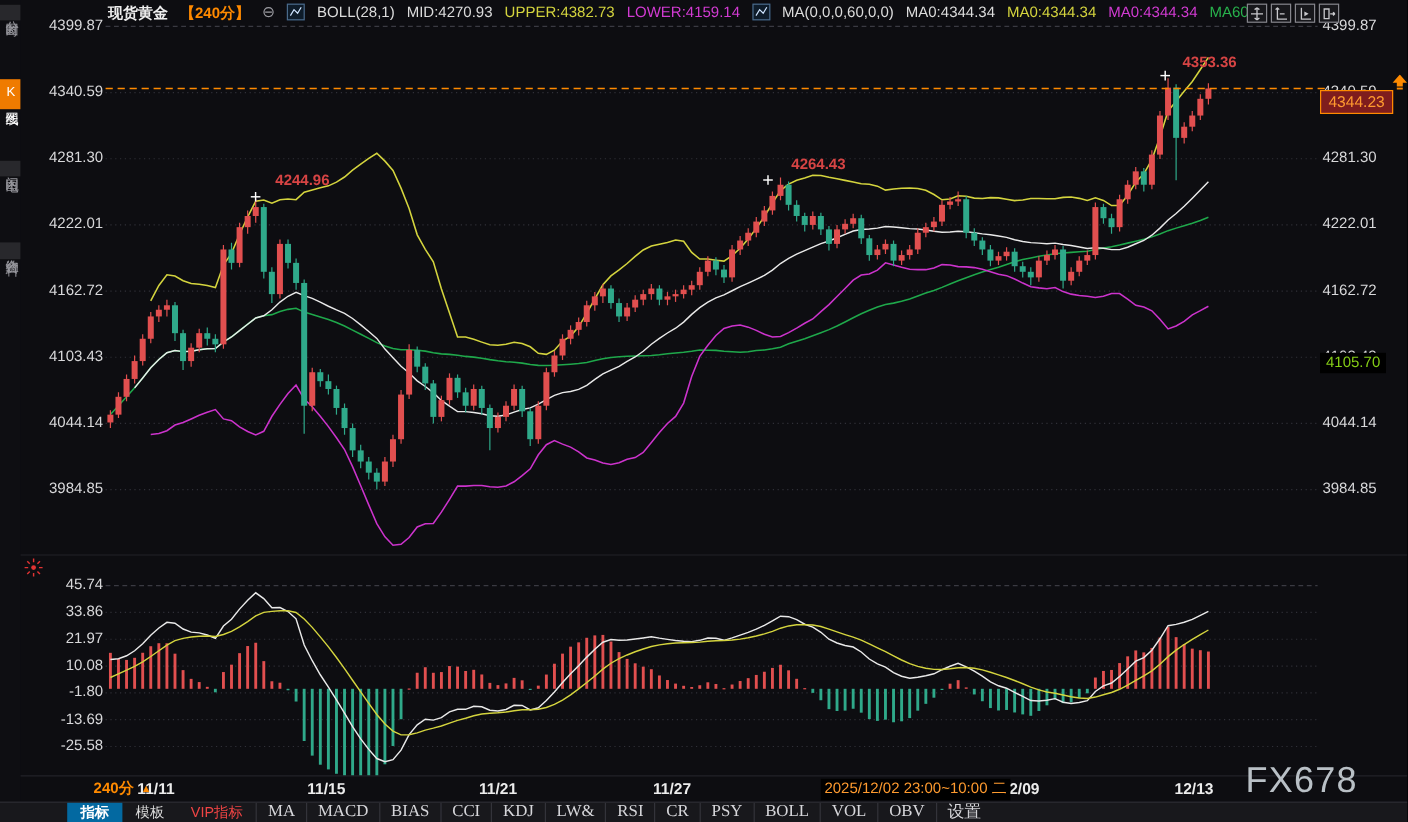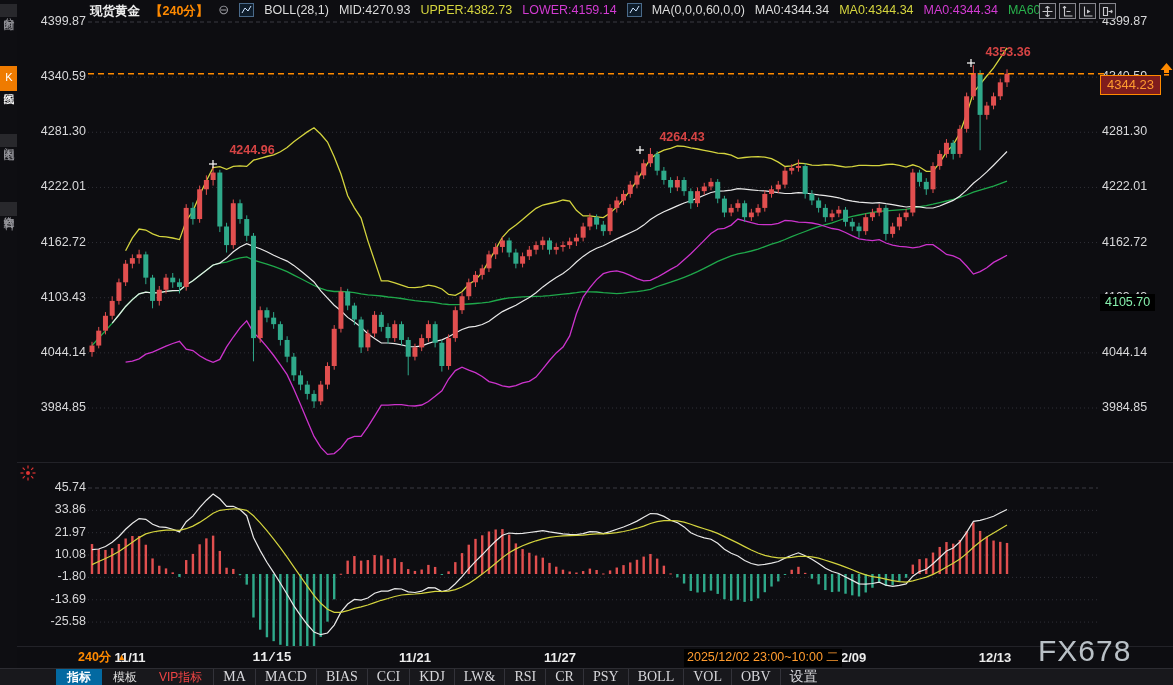--- a/index.html
+++ b/index.html
@@ -29,21 +29,21 @@
   
   .ax-lab{position:absolute;font-size:12.5px;color:#d8d8da;}
   .date-lab{position:absolute;top:650px;font-size:13px;font-weight:bold;color:#ececec;text-align:center;width:54px;}
   
   #macdhdr{position:absolute;left:92px;top:469px;display:flex;gap:12px;font-size:12.5px;z-index:6;color:#dcdcdc;}
   
   .anno{position:absolute;font-size:12.5px;font-weight:bold;color:#d64444;z-index:4;transform:translateX(-50%);}
   
   #price-tag{position:absolute;left:1100px;top:75px;background:#7f1d1d;border:1px solid #ff8a00;
        color:#ff9b2f;font-size:13px;padding:1px 6px 2px;z-index:6;}
-  #ref-tag{position:absolute;left:1100px;top:294px;background:#000;color:#86efac;font-size:12.5px;
+  #ref-tag{position:absolute;left:1100px;top:294px;background:#000;color:#84cc16;font-size:12.5px;
        padding:1px 5px 2px;z-index:6;}
   #up-arrow{position:absolute;left:1160px;top:62px;z-index:6;}
   
   #period-label{position:absolute;left:78px;top:649px;color:#ff8a00;font-size:12.5px;font-weight:bold;z-index:6;cursor:pointer;}
   #period-label .tri{font-size:9px;vertical-align:1px;margin-left:6px;}
   #tooltip{position:absolute;left:684px;top:649px;background:#000;color:#ff9b2f;font-size:12.5px;
        padding:0 3px 1px;white-space:nowrap;z-index:7;}
   #watermark{position:absolute;left:1038px;top:634px;font-size:30px;color:#b9c0c6;letter-spacing:1px;
        z-index:8;font-weight:500;}
   #toolbar{position:absolute;left:0;top:668px;width:1173px;height:17px;background:#18181c;
@@ -627,21 +627,21 @@
   <div id="up-arrow">
     <svg width="13" height="13">
         <path d="M6.5 0 L12.5 7 H9 V10 H4 V7 H0.5 Z" fill="#ff8a00"></path>
         <rect x="4" y="11" width="5" height="1.6" fill="#ff8a00"></rect>
       </svg>
   </div>
   <div id="ref-tag">4105.70</div>
 
   <div id="dates">
       <div class="date-lab" style="left: 103px;">11/11</div>
-      <div class="date-lab" style="left: 245px; font-family: Liberation Mono, monospace;">11/15</div>
+      <div class="date-lab" style="left: 245px;">11/15</div>
       <div class="date-lab" style="left: 388px;">11/21</div>
       <div class="date-lab" style="left: 533px;">11/27</div>
       <div class="date-lab" style="left: 678px;">12/03</div>
       <div class="date-lab" style="left: 823px;">12/09</div>
       <div class="date-lab" style="left: 968px;">12/13</div>
     </div>
   <div id="period-label">
     <span>240分</span><span class="tri">▲</span>
   </div>
   <div id="tooltip">2025/12/02 23:00~10:00 二</div>

